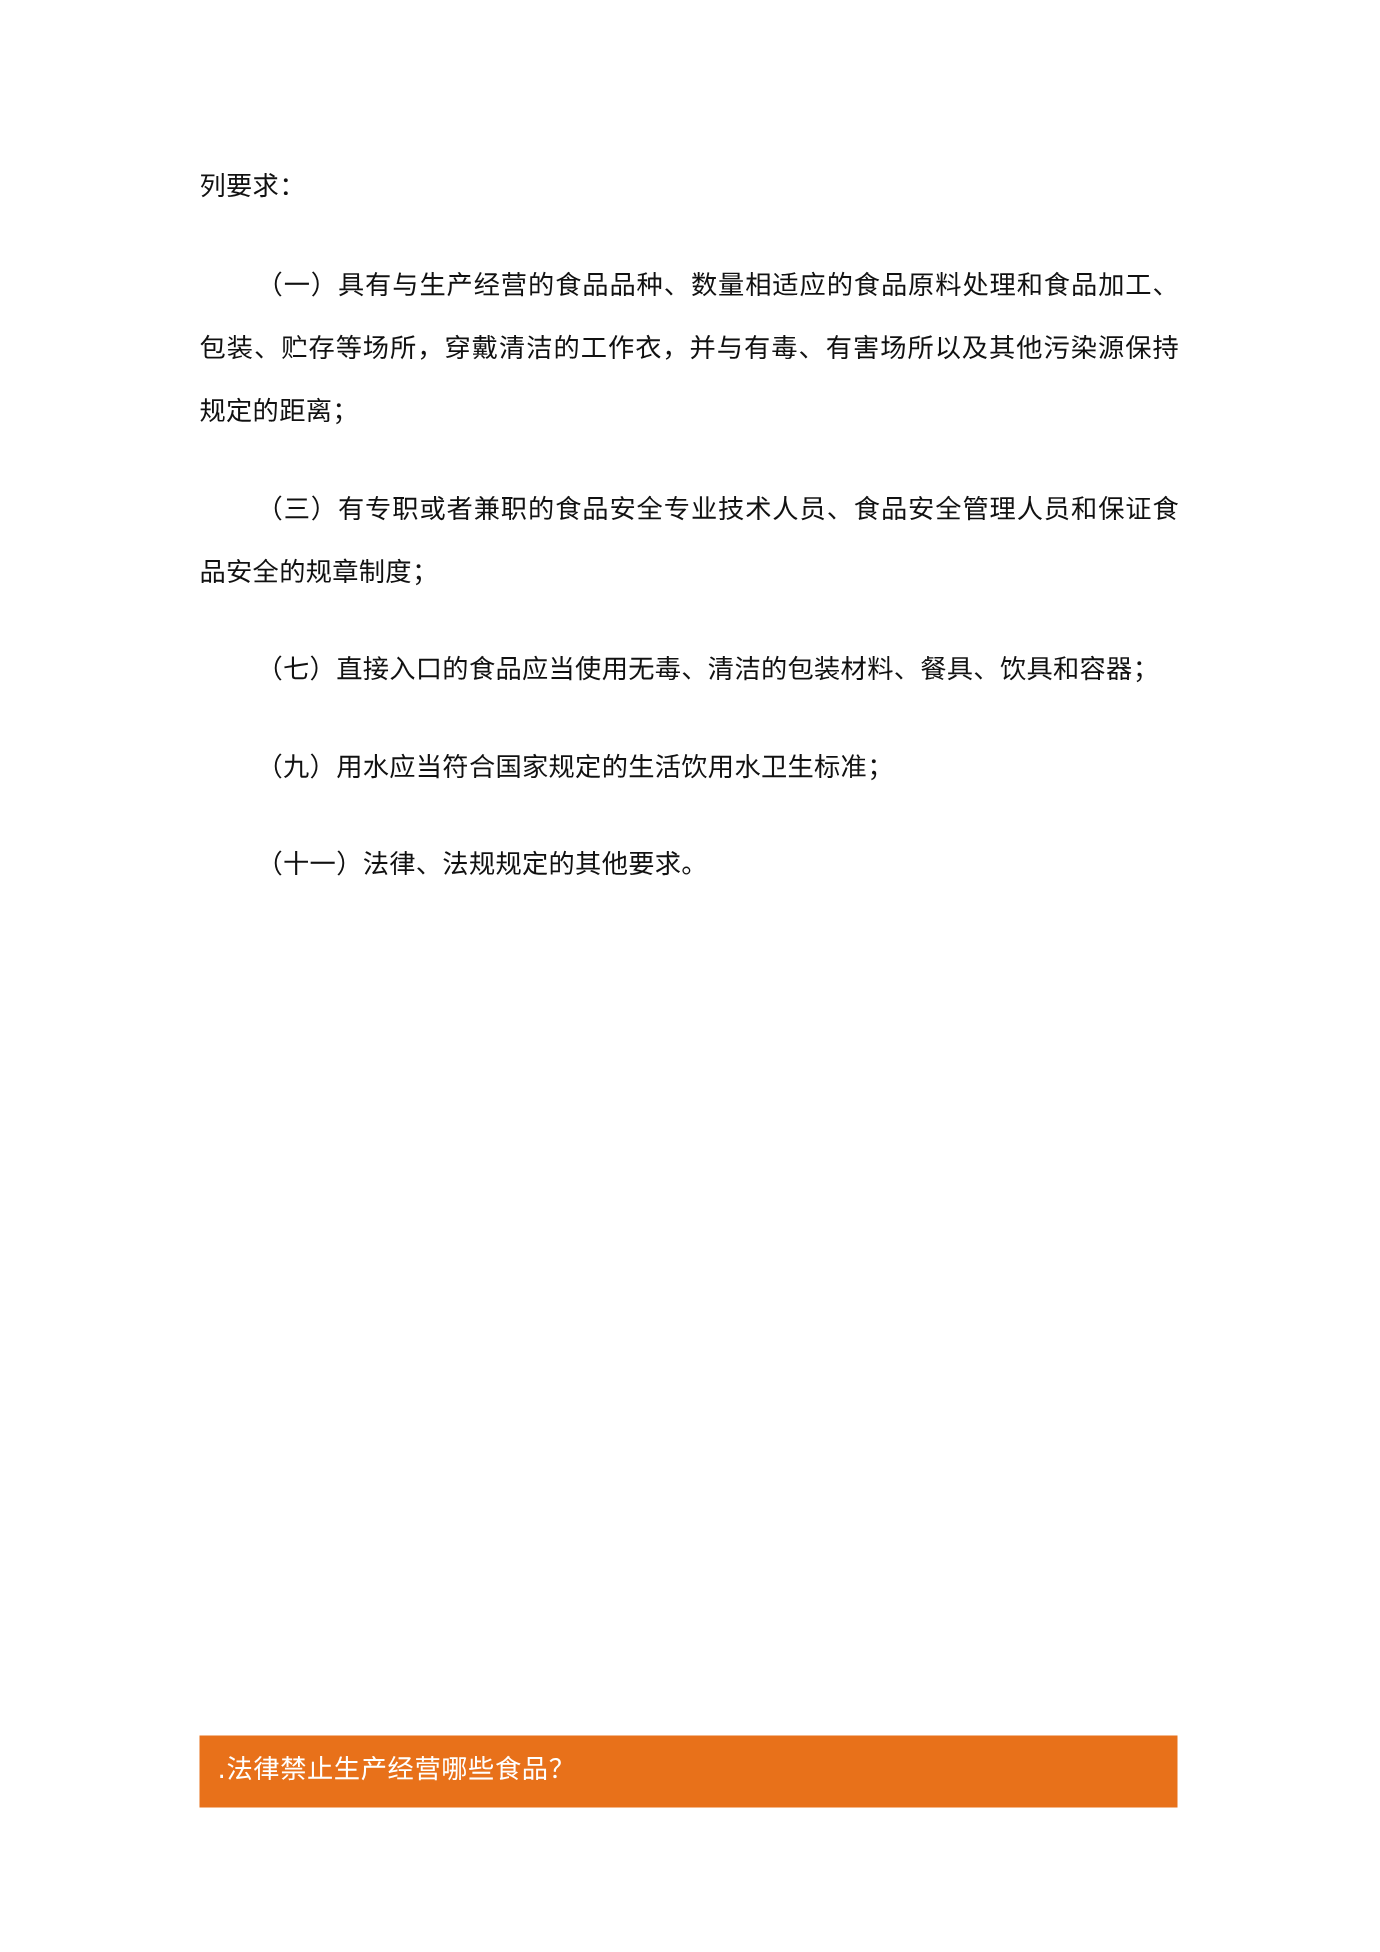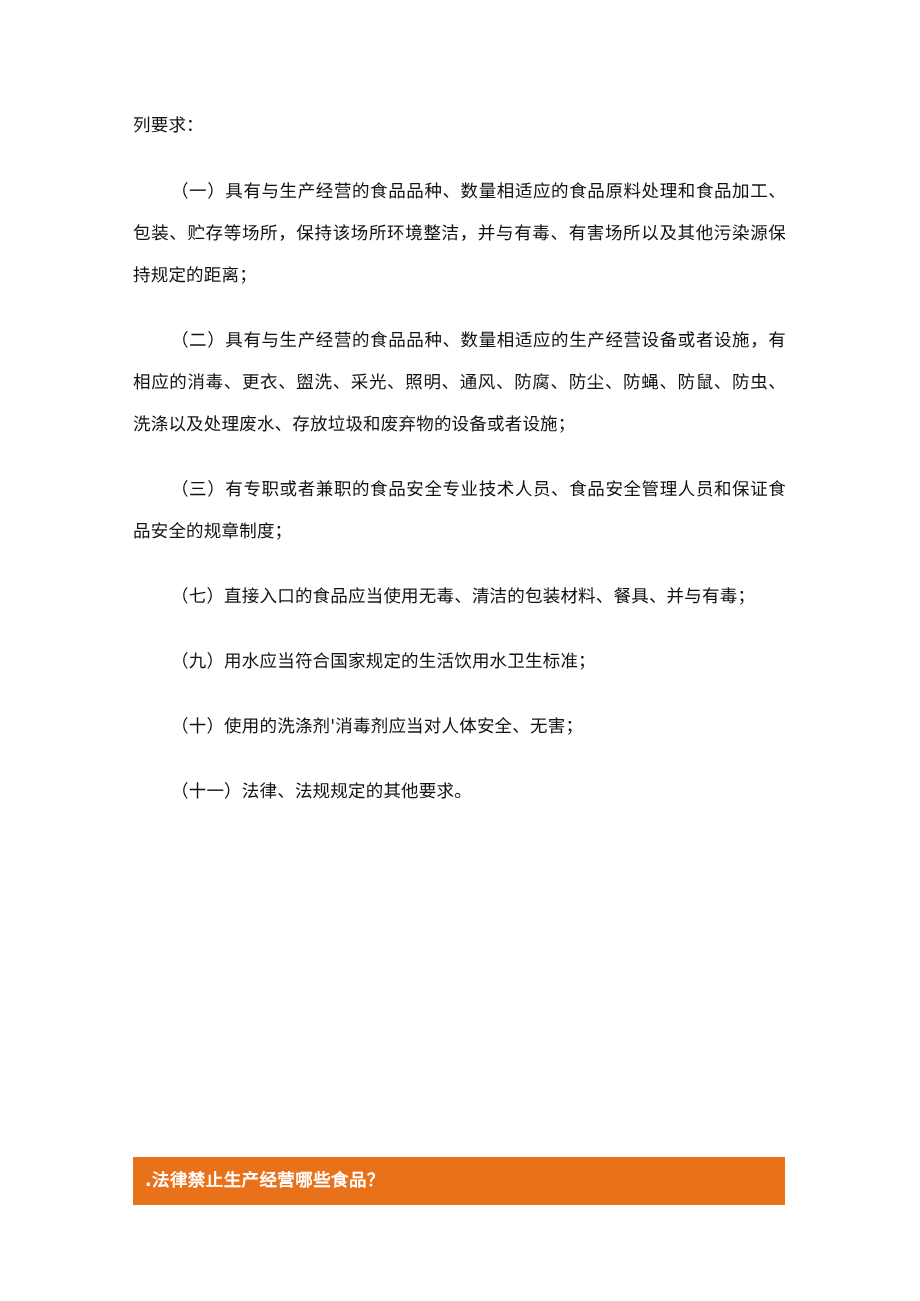--- a/index.html
+++ b/index.html
@@ -69,47 +69,45 @@
     box-sizing: border-box;
     padding-left: 12px;
   }
 
   .banner-text {
     color: #ffffff;
     font-size: 17.5px;
     line-height: 1;
     letter-spacing: 0.4px;
     white-space: nowrap;
-    font-weight: 700;
+    font-weight: 400;
   }
 </style>
 </head>
 <body>
 
 <div class="page">
 
   <div class="content">
 
     <p class="para cont">列要求：</p>
 
-    <p class="para indent">（一）具有与生产经营的食品品种、数量相适应的食品原料处理和食品加工、包装、贮存等场所，保持该场所环境整洁，并与有毒、有害场所以及其他污染源保持规定的距离；</p>
+    <p class="para indent">（一）具有与生产经营的食品品种、数量相适应的食品原料处理和食品加工、包装、贮存等场所，穿戴清洁的工作衣，并与有毒、有害场所以及其他污染源保持规定的距离；</p>
 
-    <p class="para indent">（二）具有与生产经营的食品品种、数量相适应的生产经营设备或者设施，有相应的消毒、更衣、盥洗、采光、照明、通风、防腐、防尘、防蝇、防鼠、防虫、洗涤以及处理废水、存放垃圾和废弃物的设备或者设施；</p>
 
     <p class="para indent">（三）有专职或者兼职的食品安全专业技术人员、食品安全管理人员和保证食品安全的规章制度；</p>
 
 
 
 
-    <p class="para indent">（七）直接入口的食品应当使用无毒、清洁的包装材料、餐具、并与有毒；</p>
+    <p class="para indent">（七）直接入口的食品应当使用无毒、清洁的包装材料、餐具、饮具和容器；</p>
 
 
     <p class="para indent">（九）用水应当符合国家规定的生活饮用水卫生标准；</p>
 
-    <p class="para indent">（十）使用的洗涤剂'消毒剂应当对人体安全、无害；</p>
 
     <p class="para indent">（十一）法律、法规规定的其他要求。</p>
 
   </div>
 
   <div class="banner">
     <span class="banner-text">.法律禁止生产经营哪些食品？</span>
   </div>
 
 </div>

